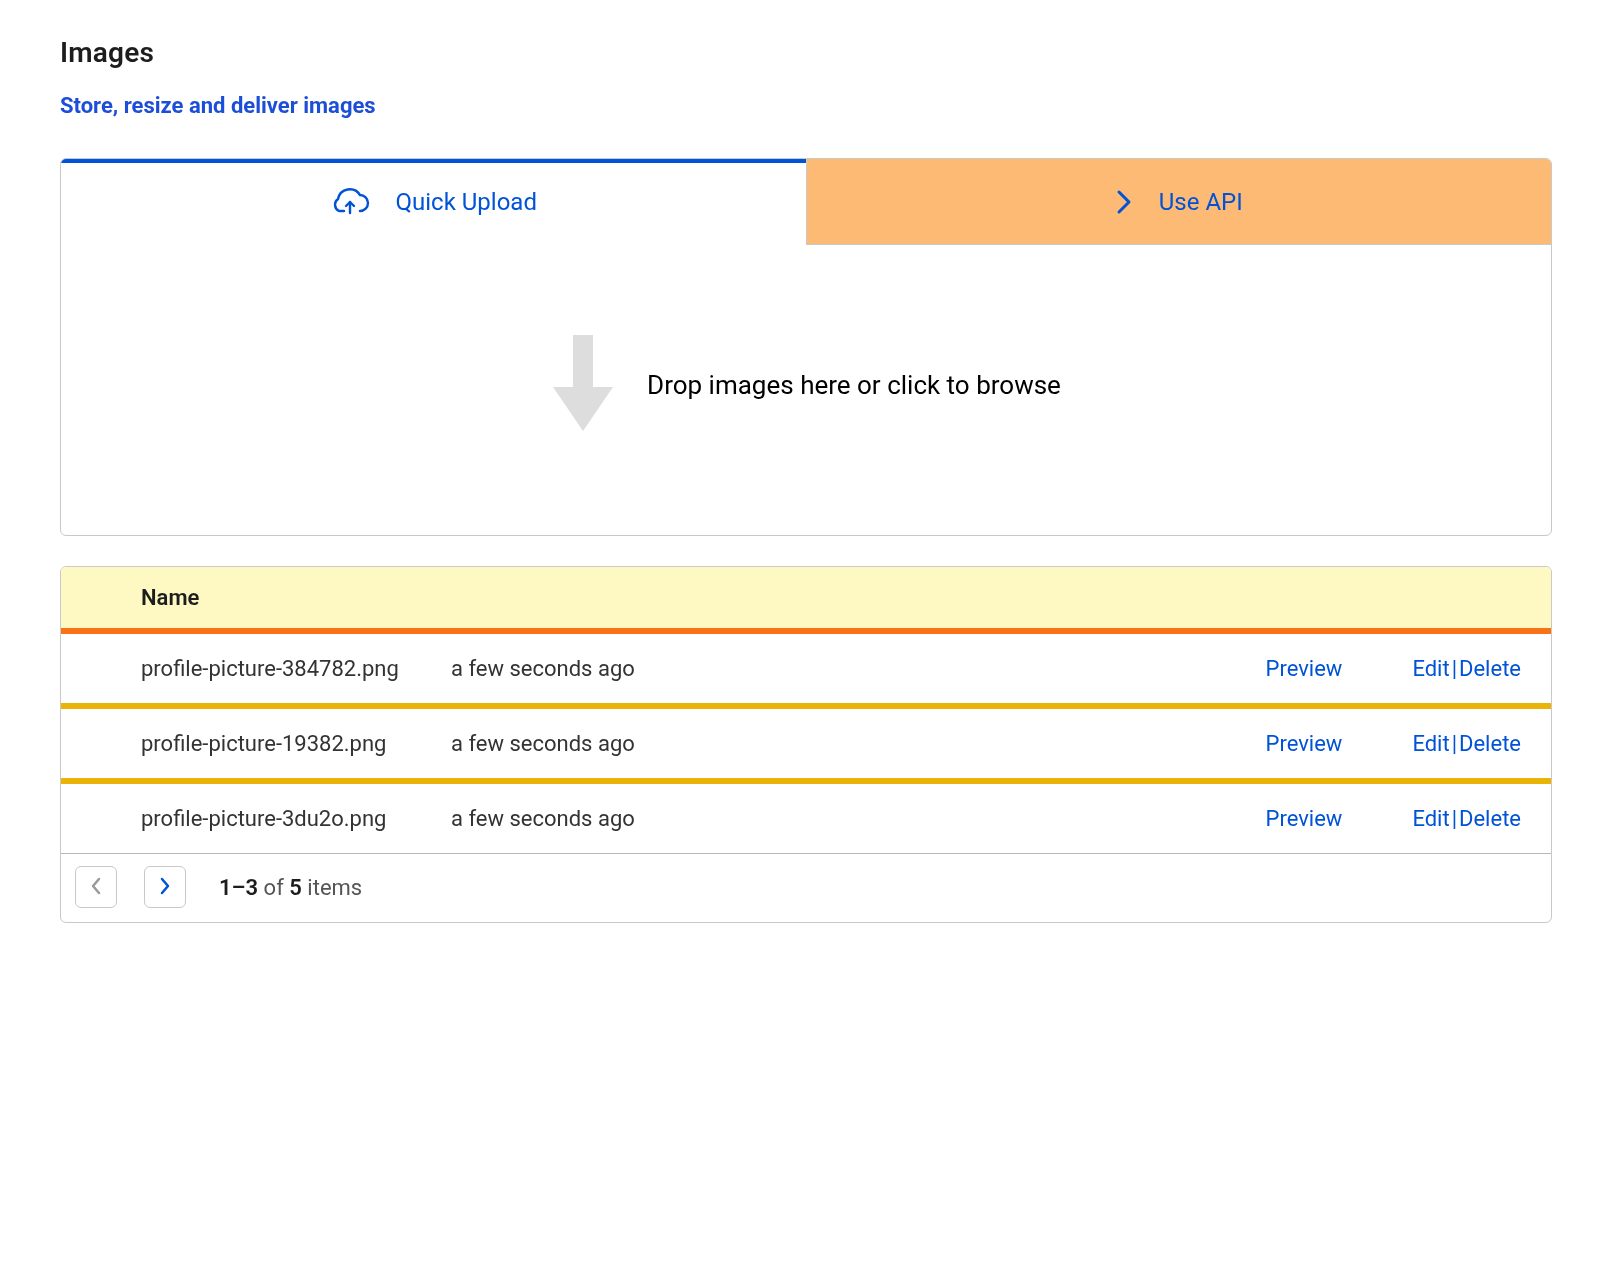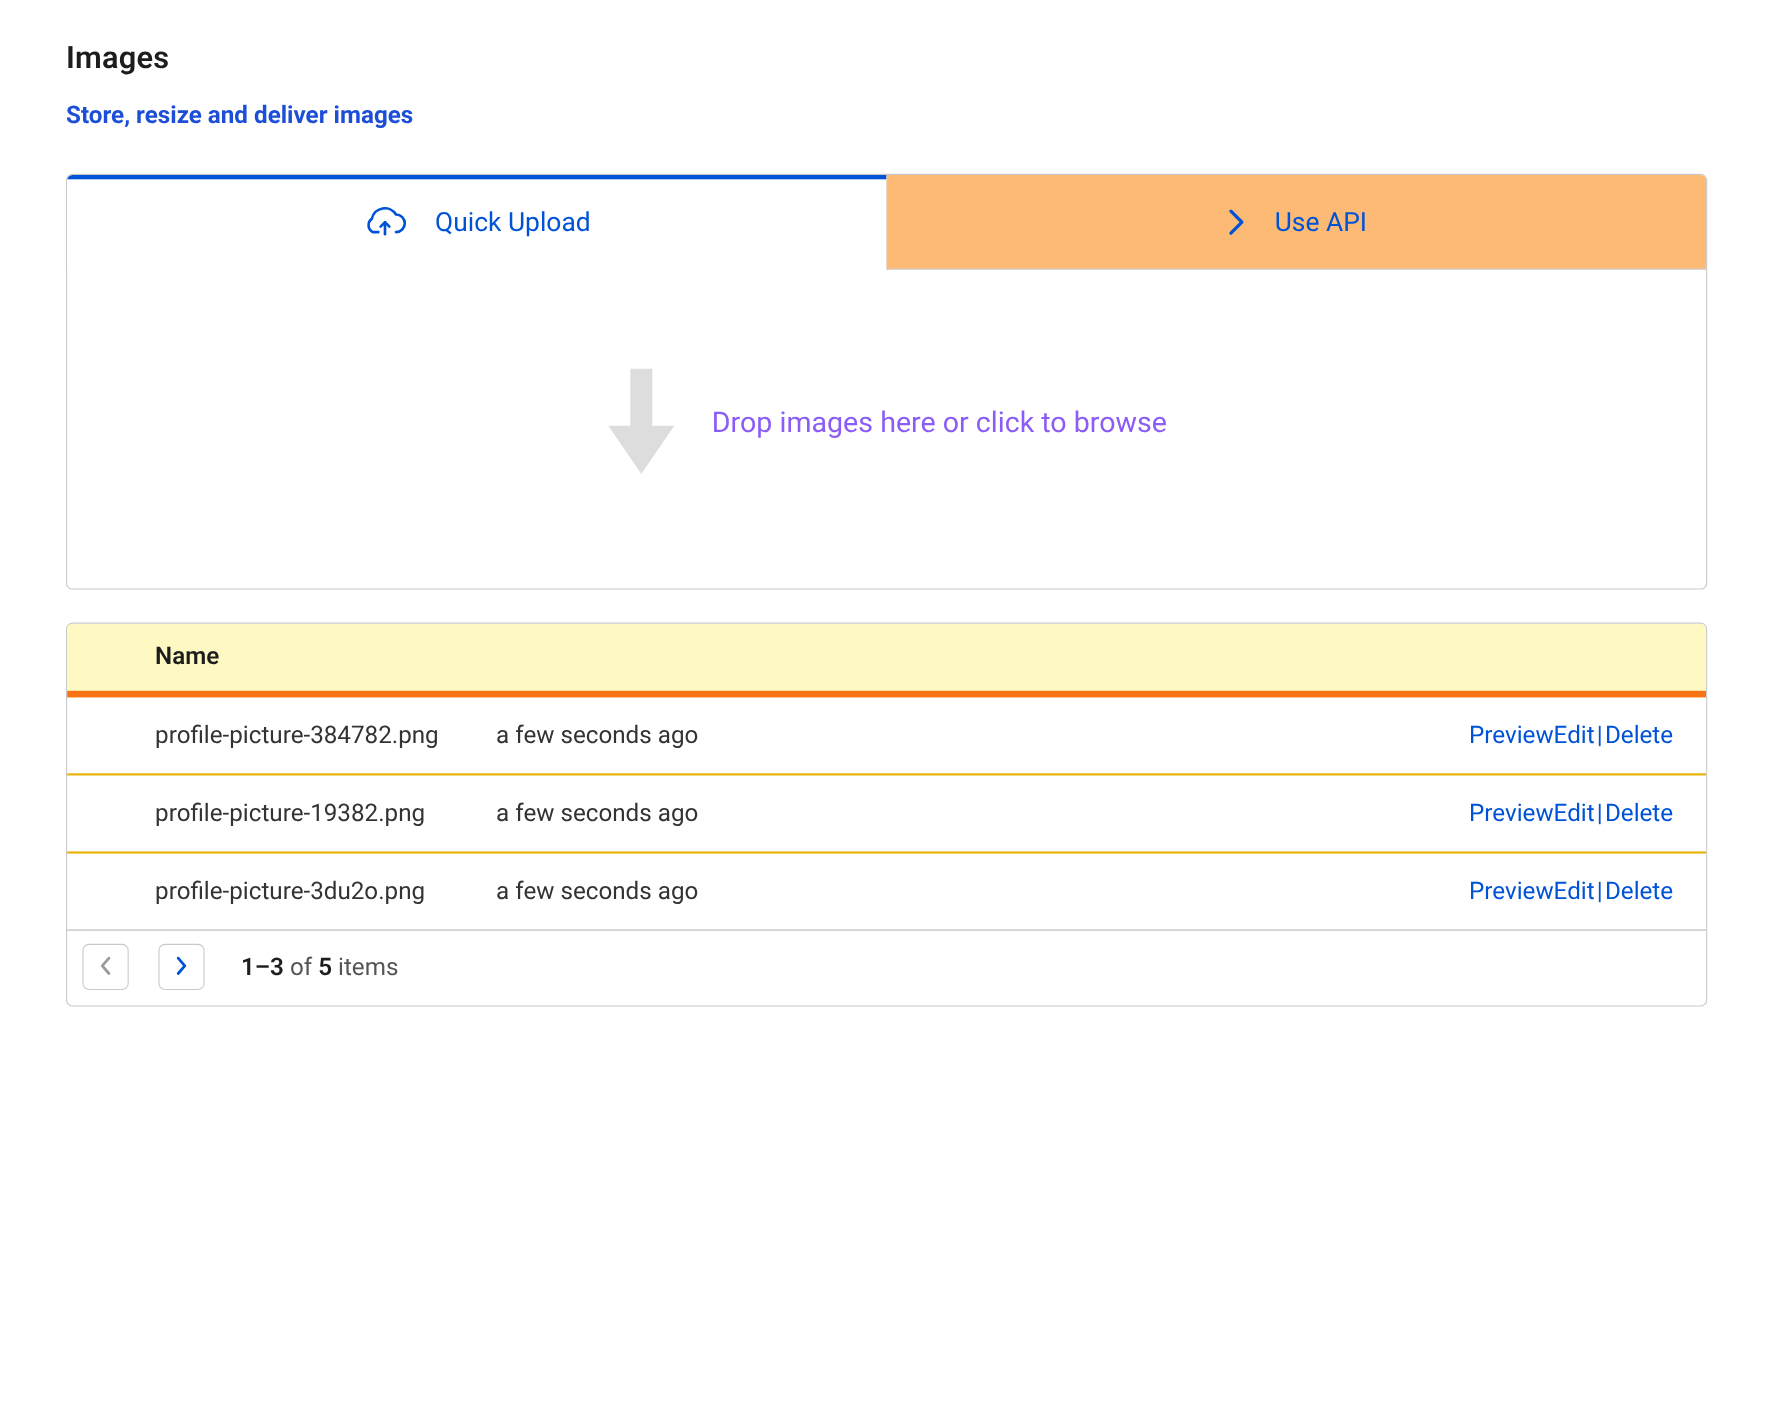--- a/index.html
+++ b/index.html
@@ -72,21 +72,21 @@
       align-items: center;
       justify-content: center;
       gap: 32px;
       cursor: pointer;
     }
     .drop-arrow-svg {
       display: block;
     }
     .dropzone-text {
       font-size: 26px;
-      color: #8b5cf6;
+      color: #000000;
       font-weight: 400;
     }
 
     .table-card {
       border: 1px solid #c9c9c9;
       border-radius: 6px;
       margin-top: 30px;
       overflow: hidden;
       background: #ffffff;
     }
@@ -108,21 +108,21 @@
       padding-left: 80px;
       padding-right: 10px;
     }
     .col-uploaded {
       flex: 0 0 340px;
     }
     .table-row {
       display: flex;
       align-items: center;
       padding: 22px 0;
-      border-bottom: 2px solid #eab308;
+      border-bottom: 6px solid #eab308;
     }
     .table-row:last-of-type {
       border-bottom: none;
       align-items: flex-end;
     }
     .td {
       color: #333333;
       font-weight: 400;
     }
     .link {
@@ -167,20 +167,21 @@
       color: #1d1d1d;
     }
     .actions-wrap {
       display: flex;
       align-items: center;
     }
     .row-right {
       flex: 1;
       display: flex;
       justify-content: flex-end;
+      gap: 70px;
       padding-right: 30px;
     }
   </style>
 </head>
 <body>
 
 <h1 class="page-title">Images</h1>
 <p class="page-subtitle">Store, resize and deliver images</p>
 
 <div class="card">

